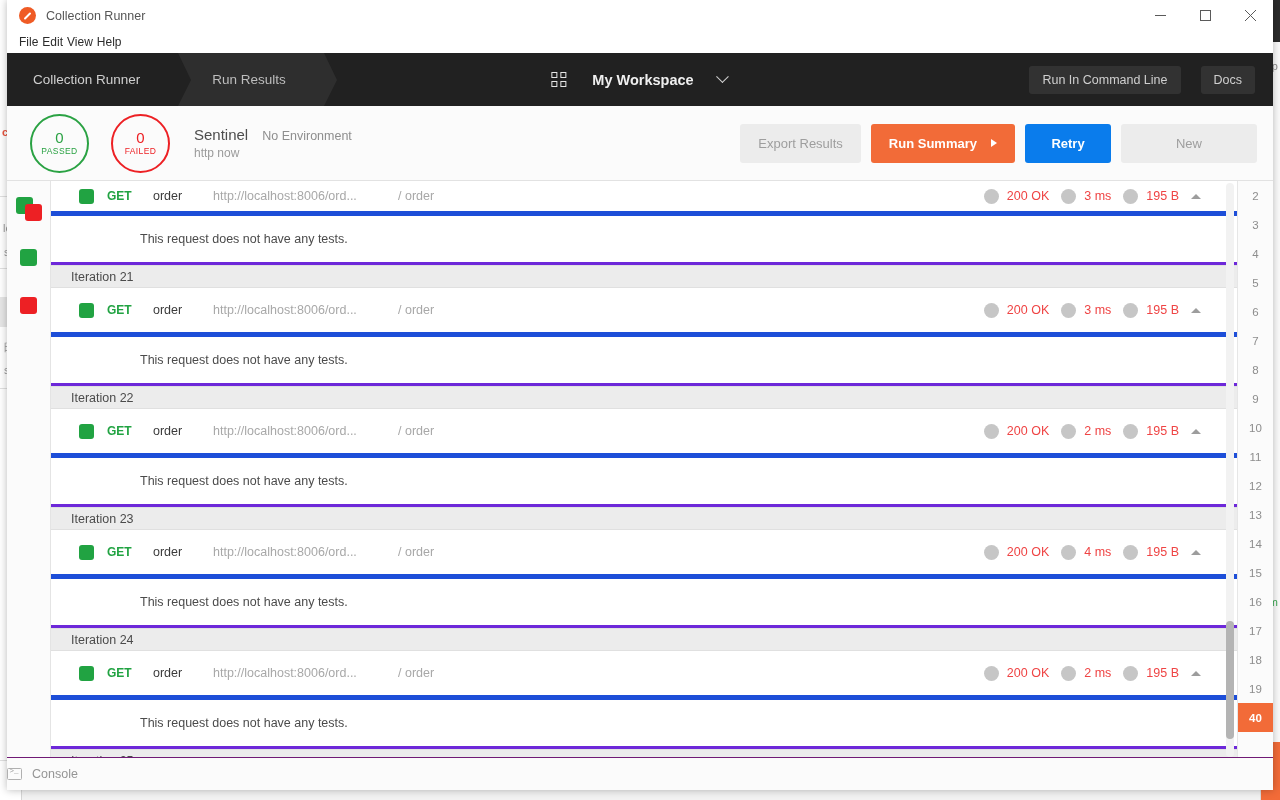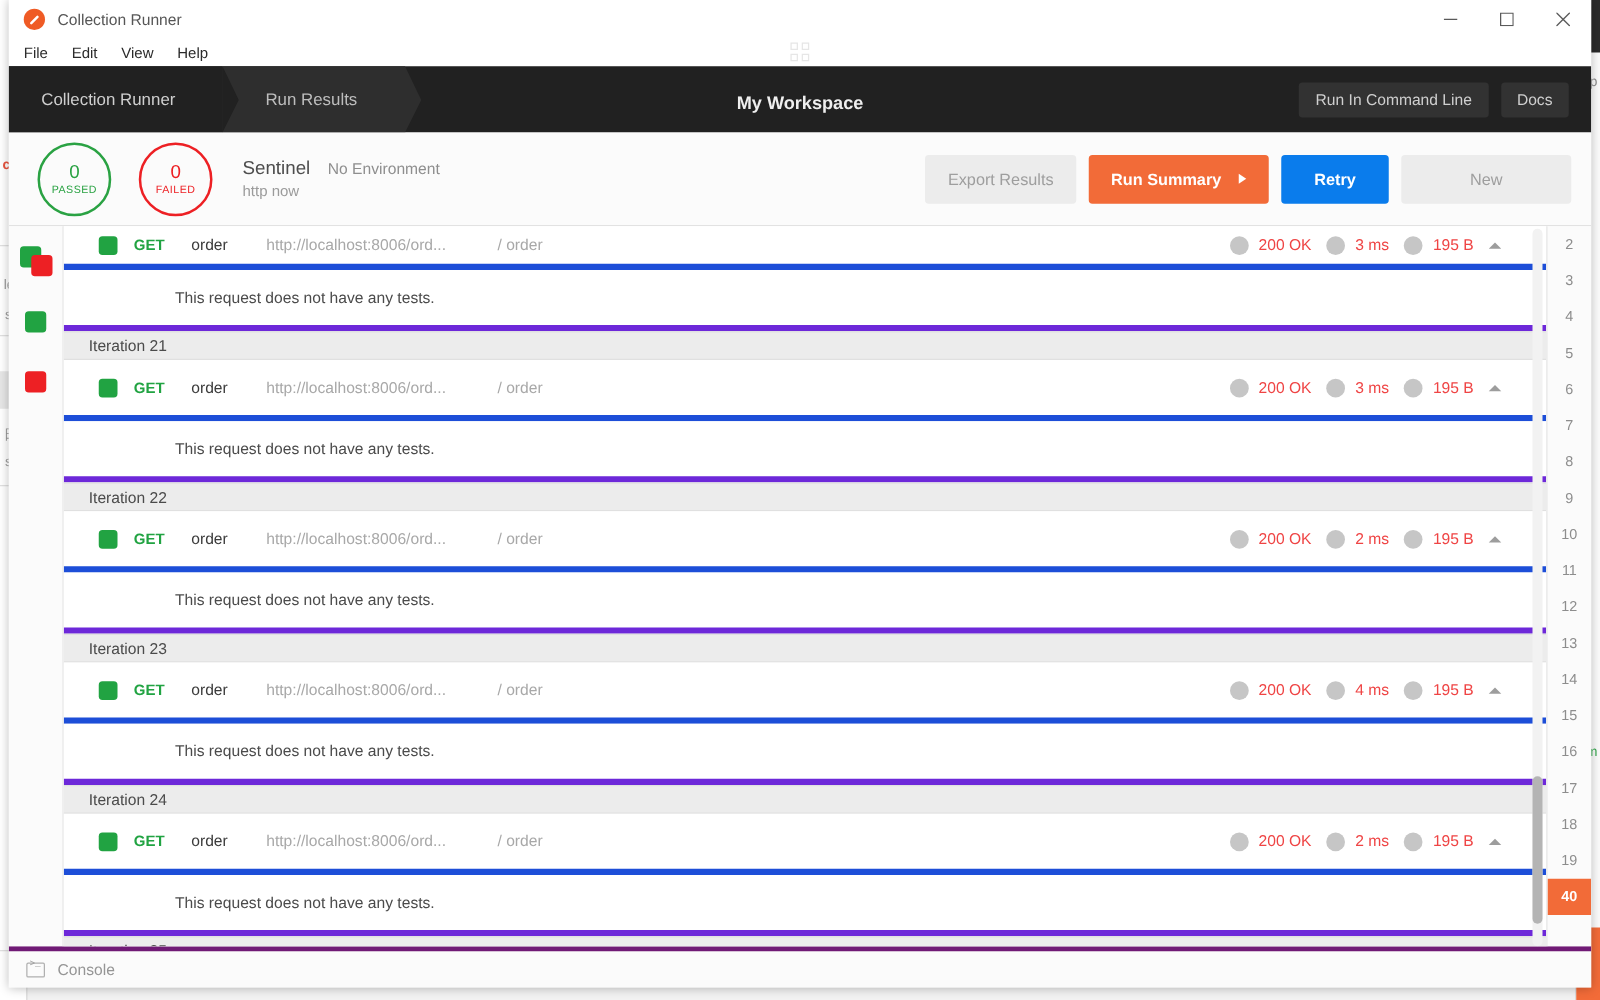--- a/index.html
+++ b/index.html
@@ -52,21 +52,21 @@
   .win-controls { margin-left: auto; display: flex; height: 31px; }
   .win-btn {
     width: 45px; height: 31px; display: flex; align-items: center; justify-content: center;
     color: #5a5a5a;
   }
   .win-btn svg { display: block; }
 
   
   .menubar {
     height: 22px; flex: 0 0 22px; background: #ffffff;
-    display: flex; align-items: center; padding-left: 12px; gap: 19px;
+    display: flex; align-items: center; padding-left: 12px; gap: 4px;
     border-bottom: 1px solid #ffffff;
   }
   .menu-item { font-size: 12px; color: #2b2b2b; cursor: default; }
 
   
   .dark-header {
     height: 53px; flex: 0 0 53px; background: #212121;
     display: flex; align-items: center; position: relative;
   }
   .breadcrumbs { display: flex; height: 53px; align-items: stretch; }
@@ -76,32 +76,32 @@
   }
   .crumb.sec { background: #2e2e2e; color: #bdbdbd; padding-left: 34px; }
   .crumb::after {
     content: ""; position: absolute; right: -13px; top: 0;
     width: 0; height: 0; border-top: 27px solid transparent;
     border-bottom: 26px solid transparent; border-left: 13px solid #212121; z-index: 2;
   }
   .crumb.sec::after { border-left-color: #2e2e2e; }
   .ws-center {
     position: absolute; left: 50%; transform: translateX(-50%);
-    display: flex; align-items: center; gap: 26px; color: #efefef; font-size: 14.5px; font-weight: bold; flex-direction: column;
+    display: flex; align-items: center; gap: 26px; color: #efefef; font-size: 14.5px; font-weight: bold;
   }
   .grid-icon { display: inline-block; width: 15px; height: 15px; position: relative; }
   .grid-icon i {
     position: absolute; width: 6px; height: 6px; border: 1.4px solid #e6e6e6; background: transparent;
   }
   .grid-icon i:nth-child(1){left:0;top:0}
   .grid-icon i:nth-child(2){right:0;top:0}
   .grid-icon i:nth-child(3){left:0;bottom:0}
   .grid-icon i:nth-child(4){right:0;bottom:0}
   .chev-d { width: 9px; height: 9px; border-right: 1.5px solid #d0d0d0; border-bottom: 1.5px solid #d0d0d0; transform: rotate(45deg) translate(-3px,-1px); }
-  .hdr-right { margin-left: auto; display: flex; gap: 10px; padding-right: 18px; }
+  .hdr-right { margin-left: auto; display: flex; gap: 20px; padding-right: 18px; }
   .hdr-btn {
     background: #323232; color: #cfcfcf; font-size: 12.5px;
     padding: 7px 13px; border-radius: 3px; border: none; cursor: pointer;
     font-family: "Liberation Sans", sans-serif;
   }
 
   
   .summary-bar {
     height: 75px; flex: 0 0 75px; background: #fbfbfb;
     border-bottom: 1px solid #e2e2e2; display: flex; align-items: center;
@@ -168,21 +168,21 @@
   .req-path { font-size: 12.5px; color: #a8a8a8; }
   .req-stats { margin-left: auto; display: flex; align-items: center; gap: 12px; padding-right: 16px; }
   .stat-chip { display: flex; align-items: center; gap: 8px; font-size: 12.5px; color: #ef4444; }
   .dot { width: 15px; height: 15px; border-radius: 50%; background: #c6c6c6; }
   .collapse-caret {
     width: 0; height: 0; border-left: 5px solid transparent; border-right: 5px solid transparent;
     border-bottom: 5px solid #9d9d9d; margin-right: 20px;
   }
   .no-tests {
     height: 49px; display: flex; align-items: center; padding-left: 89px;
-    font-size: 12.5px; color: #4b4b4b; border-bottom: 5px solid #6d28d9; background: #fff;
+    font-size: 12.5px; color: #4b4b4b; border-bottom: 3px solid #6d28d9; background: #fff;
   }
 
   
   .list-scroll {
     position: absolute; right: 3px; top: 2px; width: 8px; bottom: 0;
     background: transparent;
   }
   .list-scroll .track { position: absolute; inset: 0; background: #f2f2f2; border-radius: 4px; }
   .list-scroll .thumb { position: absolute; left: 0; width: 8px; background: #b4b4b4; border-radius: 4px; }
 
@@ -192,22 +192,22 @@
     position: relative; overflow: hidden;
   }
   .iter-num {
     height: 29px; display: flex; align-items: center; justify-content: center;
     font-size: 11.5px; color: #8d8d8d;
   }
   .iter-num.active { background: #f26b38; color: #ffffff; font-weight: bold; }
 
   
   .console-bar {
-    height: 33px; flex: 0 0 33px; border-top: 4px solid #701a75; background: #fbfbfb;
-    display: flex; align-items: center; padding-left: 14px; gap: 10px;
+    height: 33px; flex: 0 0 33px; border-top: 1px solid #701a75; background: #fbfbfb;
+    display: flex; align-items: center; gap: 10px;
   }
   .console-icon {
     width: 15px; height: 12px; border: 1.3px solid #b0b0b0; border-radius: 1.5px;
     position: relative; flex: 0 0 15px;
   }
   .console-icon::after {
     content: ">_"; position: absolute; left: 1.5px; top: -2.5px;
     font-size: 7.5px; color: #9b9b9b; font-family: "Liberation Mono", monospace;
   }
   .console-label { font-size: 12.5px; color: #959595; }

